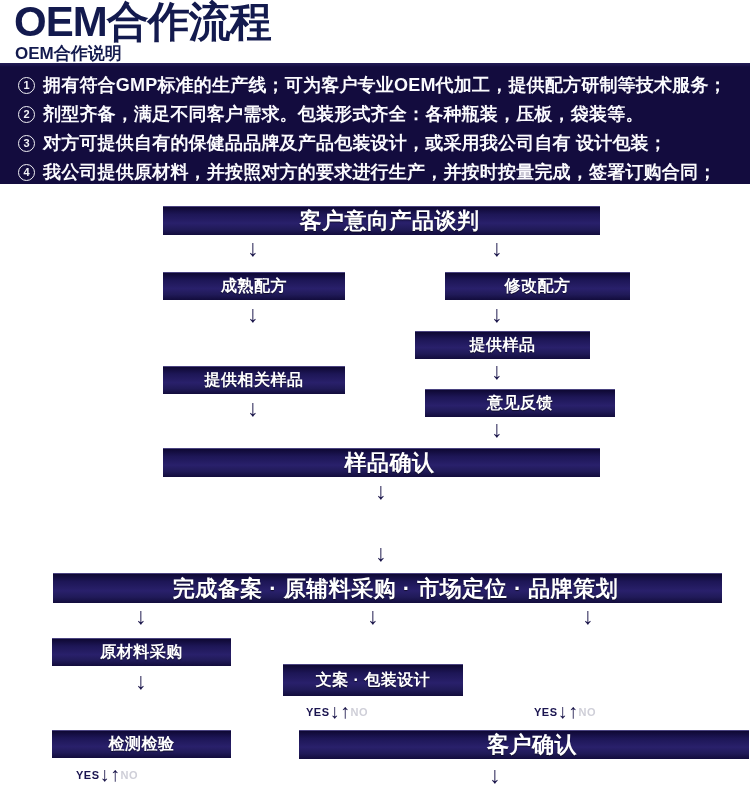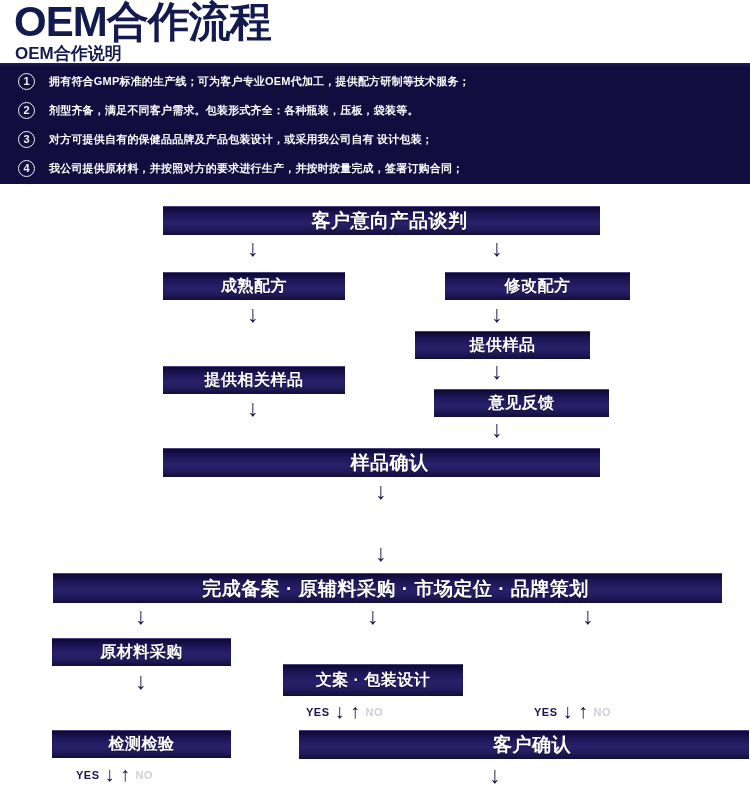--- a/index.html
+++ b/index.html
@@ -34,46 +34,46 @@
     position:absolute;left:18px;display:flex;align-items:center;
     white-space:nowrap;
   }
   .info-num{
     width:17px;height:17px;border:1.6px solid #f2f2f6;border-radius:50%;
     color:#f2f2f6;font-size:11px;font-weight:bold;
     display:flex;align-items:center;justify-content:center;
     flex:0 0 auto;box-sizing:border-box;line-height:1;
   }
   .info-text{
-    margin-left:14px;color:#fbfbfe;font-size:11px;font-weight:bold;
+    margin-left:8px;color:#fbfbfe;font-size:18px;font-weight:bold;
     letter-spacing:.2px;
   }
 
   
   .flow{position:absolute;left:0;top:184px;width:750px;height:616px;}
 
   .box{
     position:absolute;box-sizing:border-box;
     background:linear-gradient(180deg,#0e0833 0%,#1d1656 26%,#29206b 58%,#201a58 80%,#120c3c 100%);
     color:#ffffff;font-size:16px;font-weight:bold;letter-spacing:.5px;
     display:flex;align-items:center;justify-content:center;
     border-top:1px solid #4a4380;
     text-shadow:0 1px 1px rgba(0,0,0,.55);
     white-space:nowrap;
   }
-  .box.wide{font-size:19px;padding-left:16px;}
+  .box.wide{font-size:22px;padding-left:16px;}
 
   .arrow{
     position:absolute;color:#171248;line-height:1;
     font-weight:bold;text-align:center;
   }
   .arrow.dn{font-size:23px;}
 
   .yn{
-    position:absolute;display:flex;align-items:center;gap:5px;
+    position:absolute;display:flex;align-items:center;
     font-size:11px;font-weight:bold;letter-spacing:.5px;line-height:1;
   }
   .yn .lbl-yes{color:#1b1550;}
   .yn .lbl-no{color:#cfcfd8;}
   .yn .a-dn,.yn .a-up{font-size:20px;color:#171248;line-height:1;position:relative;top:-1px;}
 </style>
 </head>
 <body>
 
 <div class="hdr-title">OEM合作流程</div>
@@ -110,21 +110,21 @@
   <div class="box" style="left:163px;top:88px;width:182px;height:28px;">成熟配方</div>
   <div class="box" style="left:405px;top:88px;width:185px;height:28px;margin-left:40px;">修改配方</div>
 
   <div class="arrow dn" style="left:243px;top:119px;width:20px;">↓</div>
   <div class="arrow dn" style="left:487px;top:119px;width:20px;">↓</div>
 
   <div class="box" style="left:415px;top:147px;width:175px;height:28px;">提供样品</div>
   <div class="arrow dn" style="left:487px;top:176px;width:20px;">↓</div>
 
   <div class="box" style="left:163px;top:182px;width:182px;height:28px;">提供相关样品</div>
-  <div class="box" style="left:434px;top:205px;width:175px;height:28px;">意见反馈</div>
+  <div class="box" style="left:425px;top:205px;width:190px;height:28px;">意见反馈</div>
 
   <div class="arrow dn" style="left:243px;top:213px;width:20px;">↓</div>
   <div class="arrow dn" style="left:487px;top:234px;width:20px;">↓</div>
 
   <div class="box wide" style="left:163px;top:264px;width:437px;height:29px;">样品确认</div>
 
   <div class="arrow dn" style="left:371px;top:296px;width:20px;">↓</div>
 
 
   <div class="arrow dn" style="left:371px;top:358px;width:20px;">↓</div>

